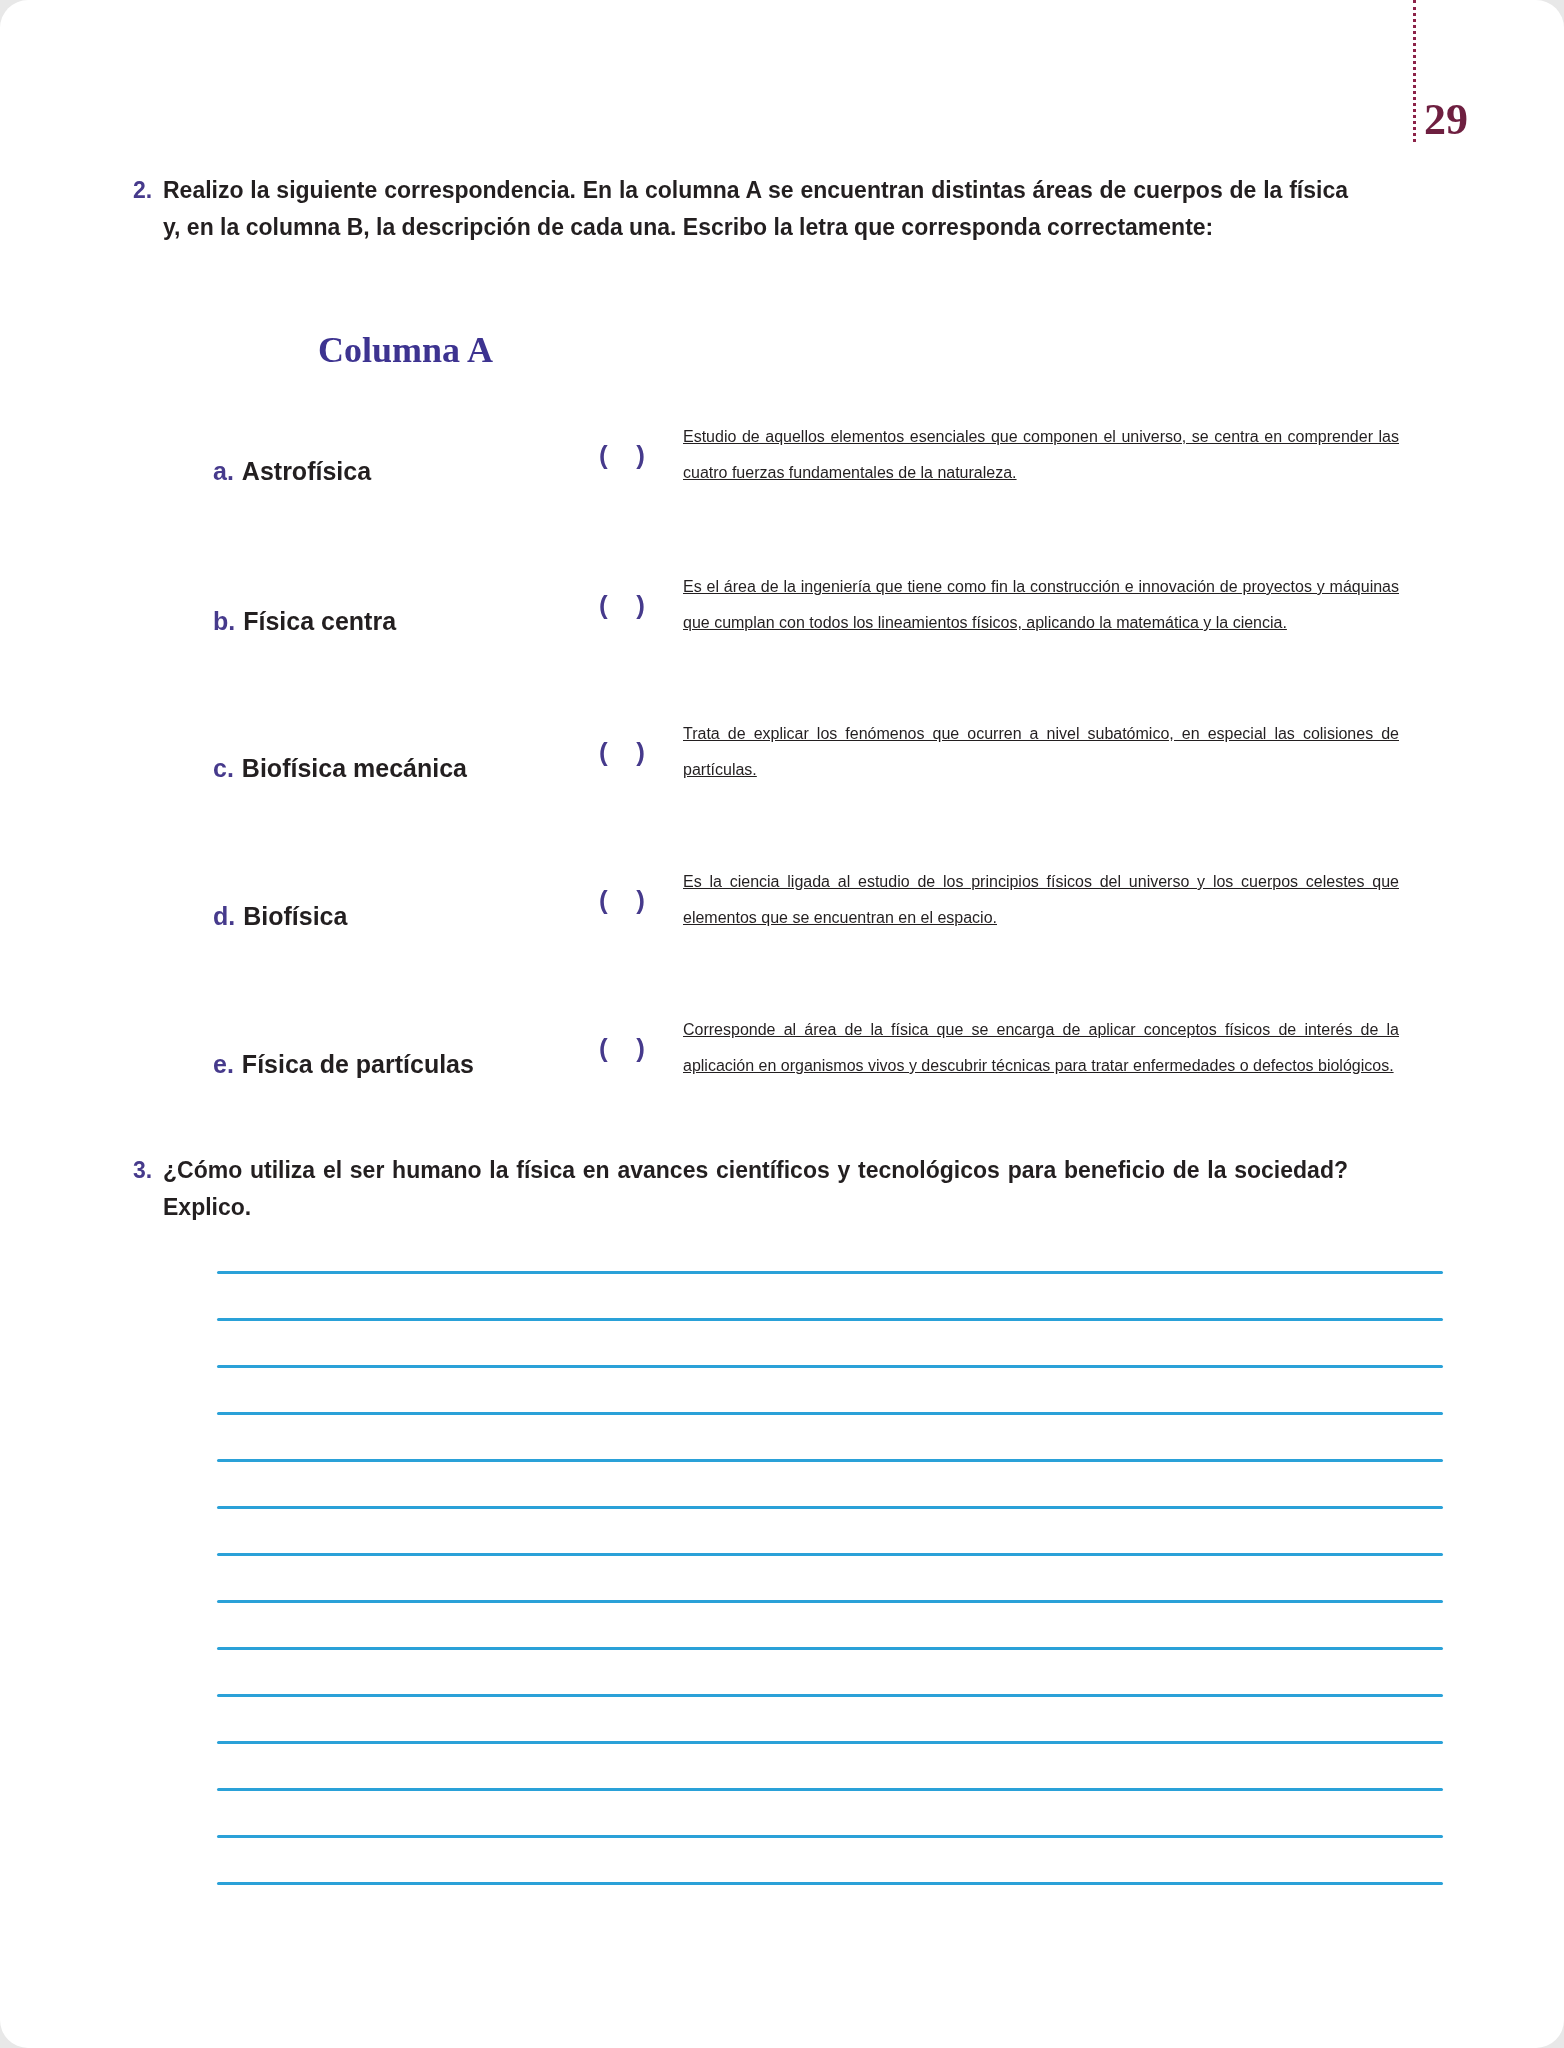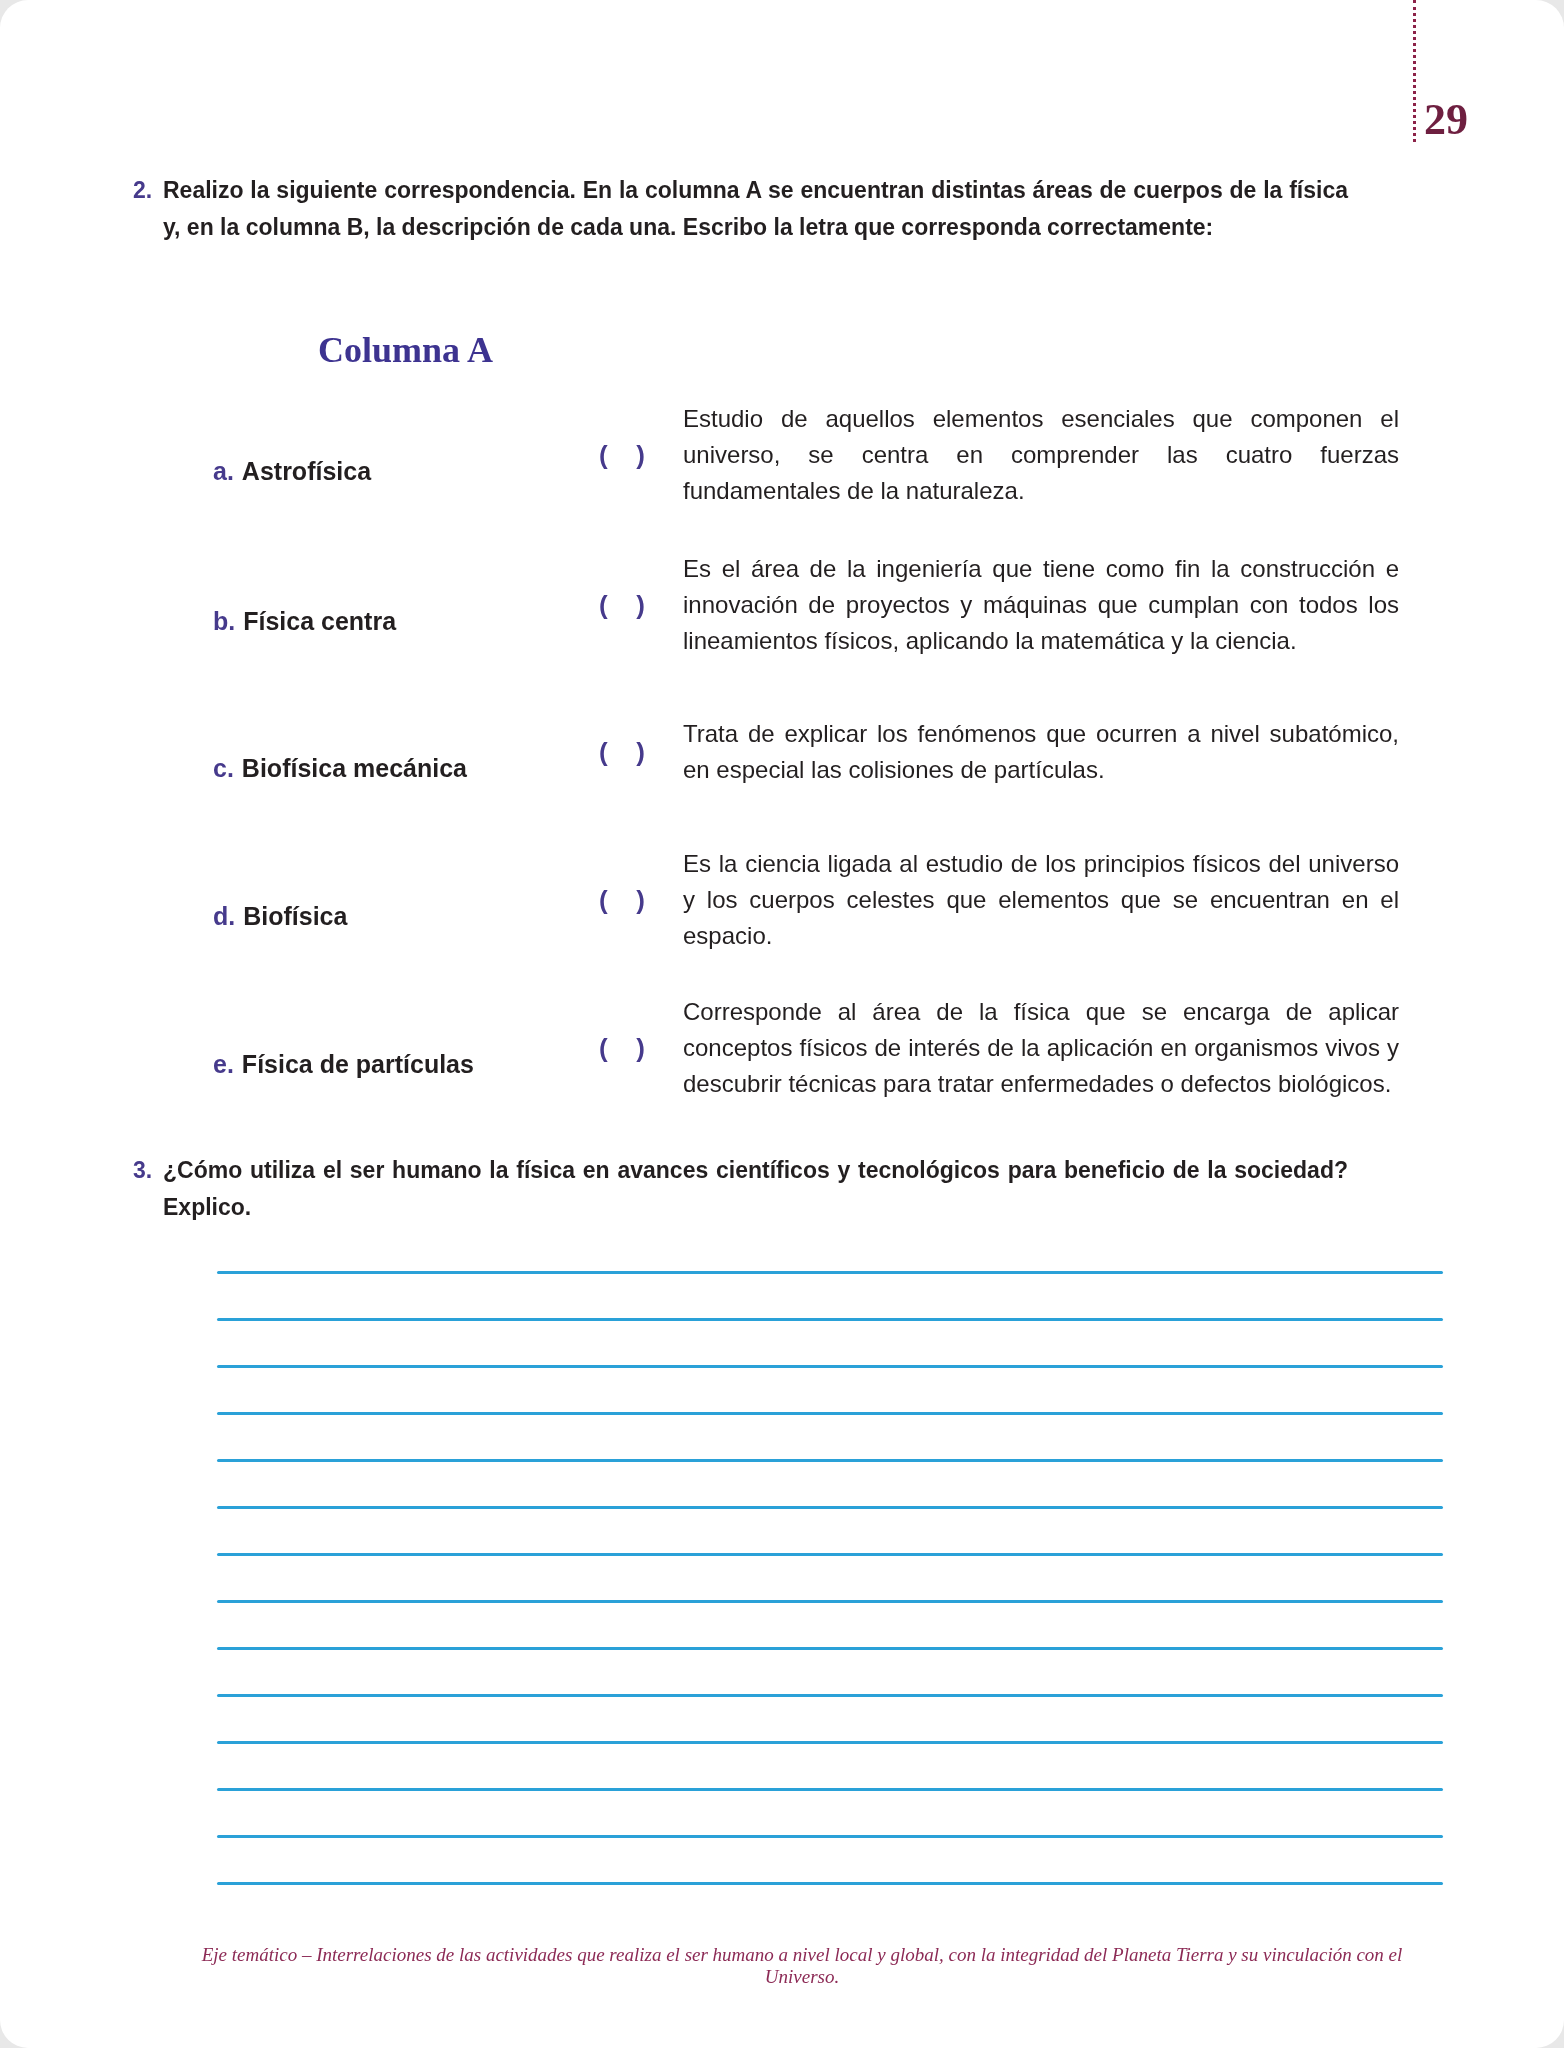--- a/index.html
+++ b/index.html
@@ -99,24 +99,25 @@
     font-size: 26px;
     font-weight: bold;
     color: var(--accent-purple, #463a8c);
     cursor: text;
   }
   .match-desc {
     position: absolute; left: 683px; top: 0;
     transform: translateY(-50%);
     width: 716px;
     margin: 0;
-    font-size: 24px;
+    font-size: 16px;
     line-height: 36px;
     text-align: justify;
     color: var(--text-black, #231f20);
+    text-decoration: underline;
   }
 
   
   .answer-lines { position: absolute; left: 0; top: 0; width: 100%; height: 0; }
   .answer-line {
     position: absolute;
     left: 217px;
     width: 1226px;
     height: 3px;
     background: var(--line-blue, #2aa1d8);
@@ -222,15 +223,14 @@
       <div class="answer-line" style="top: 1553px;"></div>
       <div class="answer-line" style="top: 1600px;"></div>
       <div class="answer-line" style="top: 1647px;"></div>
       <div class="answer-line" style="top: 1694px;"></div>
       <div class="answer-line" style="top: 1741px;"></div>
       <div class="answer-line" style="top: 1788px;"></div>
       <div class="answer-line" style="top: 1835px;"></div>
       <div class="answer-line" style="top: 1882px;"></div>
     </div>
 
-  <div class="page-footer">Eje temático – Interrelaciones de las actividades que realiza el ser humano a nivel local y global, con la integridad del Planeta Tierra y su vinculación con el Universo.</div>
 
 </div>
 
 </body></html>

